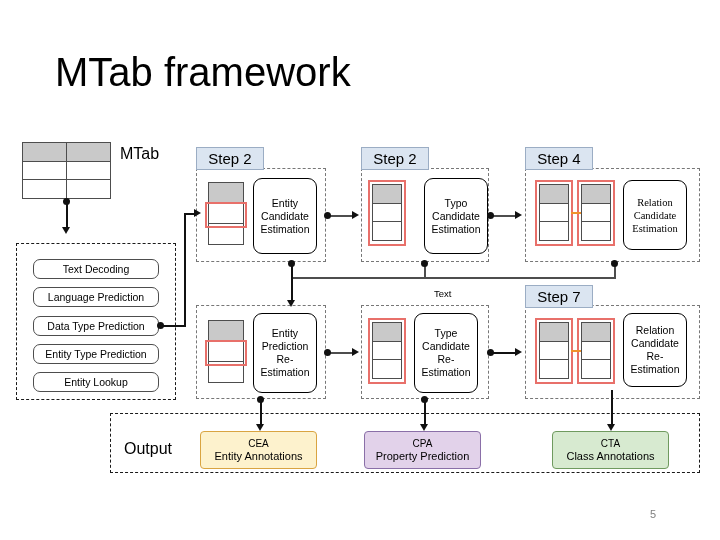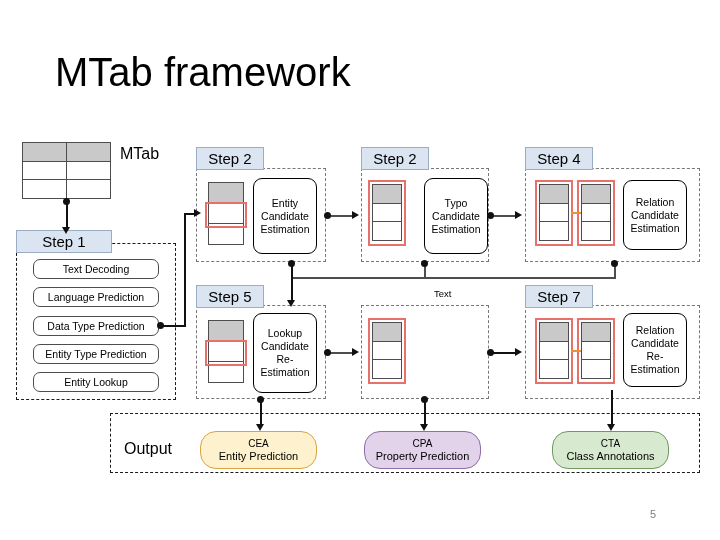--- a/index.html
+++ b/index.html
@@ -143,21 +143,21 @@
   .orangelink {
     position: absolute;
     background: #f0922c;
     height: 2.4px;
     z-index: 6;
   }
 
   
   .outbox {
     position: absolute;
-    border-radius: 16px;
+    border-radius: 4px;
     box-sizing: border-box;
     font-size: 10.5px;
     text-align: center;
     display: flex;
     flex-direction: column;
     align-items: center;
     justify-content: center;
     line-height: 13px;
     color: #000;
     z-index: 5;
@@ -228,21 +228,20 @@
     </div>
   </div>
 
   <div class="plainlabel" style="left:120px; top:145px;">MTab</div>
 
   <div class="dot" style="left:63px; top:198px;"></div>
   <div class="vline dark" style="left:66px; top:201px; height:28px;"></div>
   <div class="arrowD" style="left:62px; top:227px;"></div>
 
   <div class="dashbox" style="left:16px; top:243px; width:160px; height:157px;"></div>
-  <div class="steplabel" style="left:16px; top:230px; width:96px;">Step 1</div>
 
   <div class="pillbox" style="left:33px; top:259px; width:126px; height:20px;">Text Decoding</div>
   <div class="pillbox" style="left:33px; top:287px; width:126px; height:20px;">Language Prediction</div>
   <div class="pillbox" style="left:33px; top:316px; width:126px; height:20px;">Data Type Prediction</div>
   <div class="pillbox" style="left:33px; top:344px; width:126px; height:20px;">Entity Type Prediction</div>
   <div class="pillbox" style="left:33px; top:372px; width:126px; height:20px;">Entity Lookup</div>
 
   <div class="dot" style="left:157px; top:322px;"></div>
   <div class="hline dark" style="left:160px; top:325px; width:26px;"></div>
   <div class="vline dark" style="left:184px; top:214px; height:112px;"></div>
@@ -293,58 +292,58 @@
 
   <div class="minitable" style="left:581px; top:184px;">
     <div class="cell head" style="width:30px;height:20px;"></div>
     <div class="cell" style="width:30px;height:20px;margin-top:-1.3px;"></div>
     <div class="cell" style="width:30px;height:20px;margin-top:-1.3px;"></div>
   </div>
   <div class="redring" style="left:577px; top:180px; width:38px; height:66px;"></div>
 
   <div class="orangelink" style="left:571px; top:212px; width:10px;"></div>
 
-  <div class="roundbox" style="left:623px; top:180px; width:64px; height:70px; padding:0 4px;">Relation Candidate Estimation</div>
+  <div class="roundbox" style="left:623px; top:180px; width:64px; height:70px; padding:0 4px;font-family:Liberation Serif, serif;">Relation Candidate Estimation</div>
 
   <div class="dot" style="left:288px; top:260px;"></div>
   <div class="dot" style="left:421px; top:260px;"></div>
   <div class="dot" style="left:611px; top:260px;"></div>
 
   <div class="vline" style="left:424px; top:263px; height:16px;"></div>
   <div class="vline" style="left:614px; top:263px; height:16px;"></div>
   <div class="hline" style="left:291px; top:277px; width:325px;"></div>
   <div class="vline dark" style="left:291px; top:263px; height:40px;"></div>
   <div class="arrowD" style="left:287px; top:300px;"></div>
 
   <div class="dashbox thin" style="left:196px; top:305px; width:130px; height:94px;"></div>
-  <div class="steplabel" style="left:196px; top:285px; width:68px;">Step 5</div>
 
   <div class="minitable" style="left:208px; top:320px;">
     <div class="cell head" style="width:36px;height:22px;"></div>
     <div class="cell" style="width:36px;height:22px;margin-top:-1.3px;"></div>
     <div class="cell" style="width:36px;height:22px;margin-top:-1.3px;"></div>
   </div>
   <div class="redring" style="left:205px; top:340px; width:42px; height:26px;"></div>
 
-  <div class="roundbox" style="left:253px; top:313px; width:64px; height:80px; padding:0 4px;">Lookup Candidate Re-Estimation</div>
+  <div class="roundbox" style="left:253px; top:313px; width:64px; height:80px; padding:0 4px;">Entity Prediction Re-Estimation</div>
 
   <div class="dot" style="left:324px; top:349px;"></div>
   <div class="hline" style="left:327px; top:352px; width:26px;"></div>
   <div class="arrowR" style="left:352px; top:348px;"></div>
 
   <div class="dashbox thin" style="left:361px; top:305px; width:128px; height:94px;"></div>
   <div class="tinylabel" style="left:432px; top:288px;">Text</div>
 
   <div class="minitable" style="left:372px; top:322px;">
     <div class="cell head" style="width:30px;height:20px;"></div>
     <div class="cell" style="width:30px;height:20px;margin-top:-1.3px;"></div>
     <div class="cell" style="width:30px;height:20px;margin-top:-1.3px;"></div>
   </div>
   <div class="redring" style="left:368px; top:318px; width:38px; height:66px;"></div>
 
+  <div class="roundbox" style="left:414px; top:313px; width:64px; height:80px; padding:0 4px;">Type Candidate Re-Estimation</div>
 
   <div class="dot" style="left:487px; top:349px;"></div>
   <div class="hline dark" style="left:490px; top:352px; width:26px;"></div>
   <div class="arrowR" style="left:515px; top:348px;"></div>
 
   <div class="dashbox thin" style="left:525px; top:305px; width:175px; height:94px;"></div>
   <div class="steplabel" style="left:525px; top:285px; width:68px;">Step 7</div>
 
   <div class="minitable" style="left:539px; top:322px;">
     <div class="cell head" style="width:30px;height:20px;"></div>
@@ -366,21 +365,21 @@
 
   <div class="dashbox" style="left:110px; top:413px; width:590px; height:60px;"></div>
   <div class="plainlabel" style="left:124px; top:440px;">Output</div>
 
   <div class="dot" style="left:257px; top:396px;"></div>
   <div class="vline dark" style="left:260px; top:399px; height:27px;"></div>
   <div class="arrowD" style="left:256px; top:424px;"></div>
 
   <div class="outbox" style="left:200px; top:431px; width:117px; height:38px; background:#fdf2cd; border:1.5px solid #d9a441;">
     <span class="code">CEA</span>
-    <span class="desc">Entity Prediction</span>
+    <span class="desc">Entity Annotations</span>
   </div>
 
   <div class="dot" style="left:421px; top:396px;"></div>
   <div class="vline dark" style="left:424px; top:399px; height:27px;"></div>
   <div class="arrowD" style="left:420px; top:424px;"></div>
 
   <div class="outbox" style="left:364px; top:431px; width:117px; height:38px; background:#e2d2ea; border:1.5px solid #8a6fa8;">
     <span class="code">CPA</span>
     <span class="desc">Property Prediction</span>
   </div>

